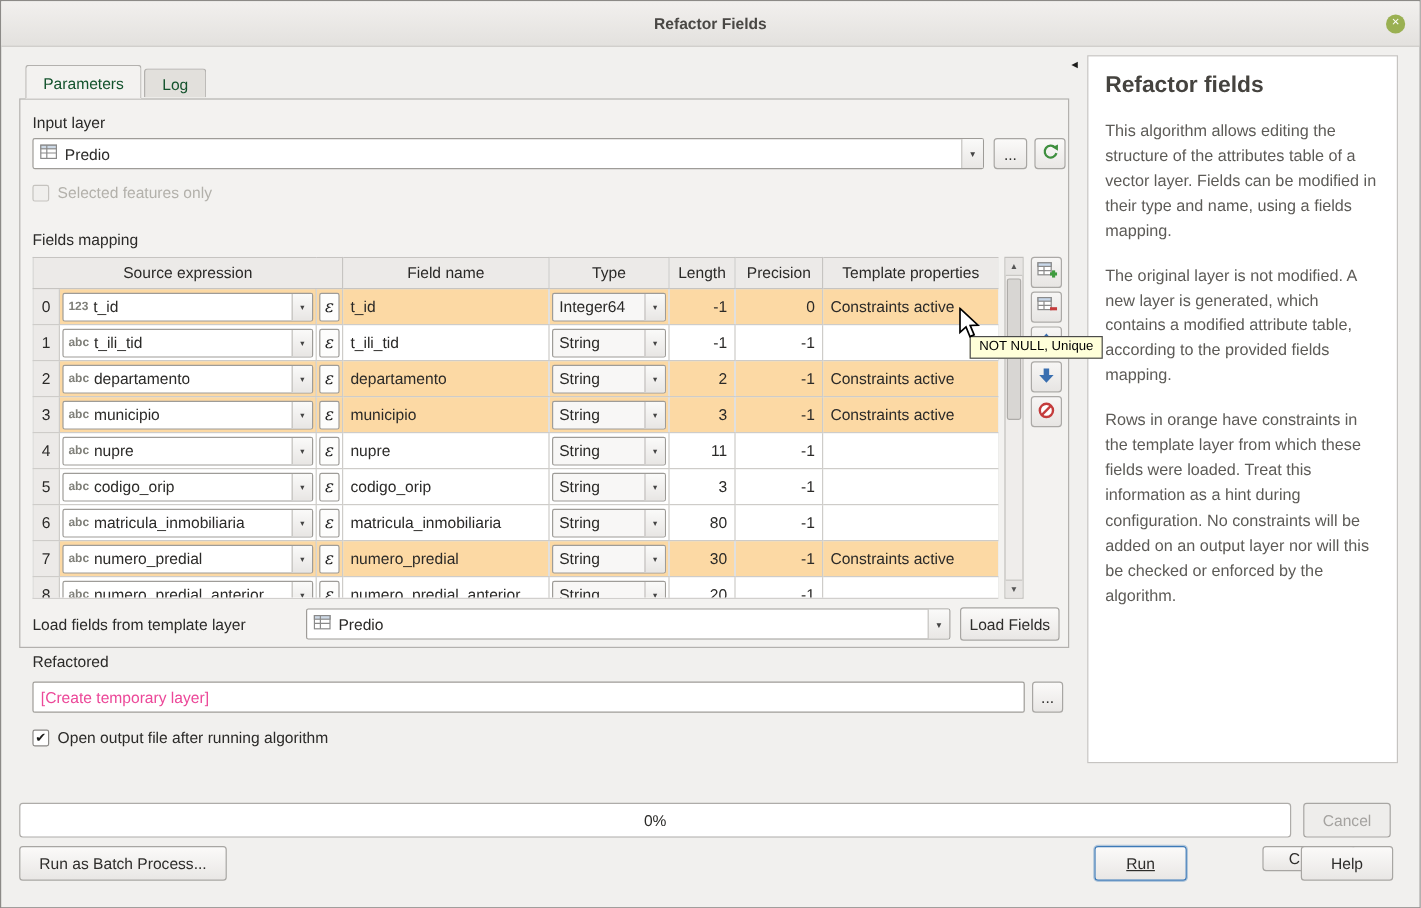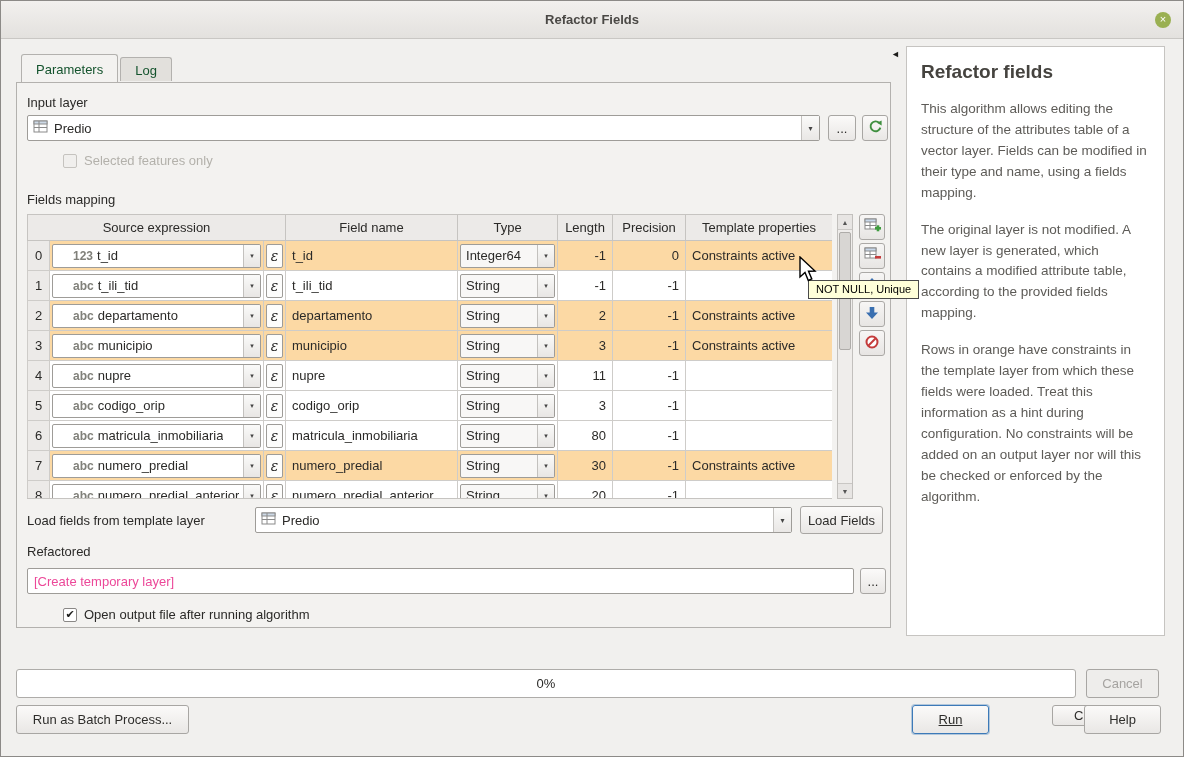--- a/index.html
+++ b/index.html
@@ -15,58 +15,58 @@
   .close-btn { position: absolute; right: 12px; top: 11px; width: 16px; height: 16px;
                border-radius: 50%; background: #9ab052; color: #fff; font-size: 11px;
                line-height: 15px; text-align: center; cursor: pointer; }
 
   
   .tabs { position: absolute; left: 20px; top: 53px; display: flex; align-items: flex-end; z-index: 3; }
   .tab { padding: 5px 14px; background: #e2e0dc; border: 1px solid #b3b1ae; border-bottom: none;
          border-radius: 3px 3px 0 0; color: #14532d; margin-right: 2px; height: 24px; }
   .tab.active { background: #f3f2f0; height: 28px; padding-top: 7px; margin-bottom: -1px; }
 
-  .pane { position: absolute; left: 15px; top: 81px; width: 875px; height: 546px;
+  .pane { position: absolute; left: 15px; top: 81px; width: 875px; height: 458px;
           border: 1px solid #b3b1ae; background: #f3f2f0; }
 
   .lbl { position: absolute; font-size: 13px; color: #2b2a28; }
 
   
   .combo { position: absolute; height: 26px; background: #fff; border: 1px solid #9e9c98;
            border-radius: 2px; display: flex; align-items: center; padding-left: 5px; gap: 6px; }
   .combo .dd-seg { margin-left: auto; width: 18px; align-self: stretch; border-left: 1px solid #c3c1be;
                    display: flex; align-items: center; justify-content: center; font-size: 8px; color: #444;
                    background: linear-gradient(#fafaf9, #e9e7e5); }
   .btn { position: absolute; background: linear-gradient(#fbfaf9, #e9e7e5); border: 1px solid #a8a6a3;
          border-radius: 3px; font-size: 13px; color: #2e2d2b; display: flex; align-items: center;
          justify-content: center; cursor: pointer; font-family: "Liberation Sans", sans-serif; }
   .btn.disabled { color: #a5a3a0; background: #eeedeb; cursor: default; }
   .btn.default { border: 1px solid #3d7ab8; box-shadow: 0 0 0 1px rgba(61,122,184,.35); text-decoration: underline; }
 
-  .checkbox { position: absolute; display: flex; align-items: center; gap: 7px; margin-left: 36px; }
+  .checkbox { position: absolute; display: flex; align-items: center; gap: 7px; }
   .cb-box { width: 14px; height: 14px; background: #fff; border: 1px solid #8a8886; border-radius: 2px;
             display: flex; align-items: center; justify-content: center; font-size: 11px; color: #1c1c1a; }
   .checkbox.disabled { color: #b3b1ab; }
   .checkbox.disabled .cb-box { border-color: #c5c3bf; background: #f0efed; }
 
   
   .table-wrap { position: absolute; left: 10px; top: 131px; width: 805px; height: 285px;
                 overflow: hidden; background: #fff; border-bottom: 1px solid #c6c4c1; }
   table { width: 805px; border-collapse: collapse; table-layout: fixed; }
   th { background: #eceae8; border: 1px solid #c6c4c1; font-weight: normal; font-size: 13px;
        height: 26px; text-align: center; overflow: hidden; white-space: nowrap; }
   td { border: 1px solid #ceccc9; height: 30px; font-size: 13px; background: #fff;
        overflow: hidden; white-space: nowrap; }
   tr.hl td { background: #fcd9a4; }
   td.idx { background: #eceae8; text-align: center; }
   tr.hl td.idx { background: #eceae8; }
   td.src-cell, td.eps-cell, td.type-cell { padding: 2px; }
   .src-widget { height: 24px; background: #fff; border: 1px solid #9e9c98; border-radius: 2px;
                 display: flex; align-items: center; padding-left: 4px; gap: 4px; overflow: hidden; }
-  .prefix { font-size: 12px; font-weight: bold; color: #80807a; flex: none; margin-left: 16px; }
+  .prefix { font-size: 10px; font-weight: bold; color: #80807a; flex: none; }
   .src-text { overflow: hidden; }
   .dd-arrow { margin-left: auto; width: 17px; align-self: stretch; border-left: 1px solid #c3c1be;
               display: flex; align-items: center; justify-content: center; font-size: 7px; color: #444;
               background: linear-gradient(#fafaf9, #e8e6e4); flex: none; }
   .eps-btn { width: 100%; height: 24px; background: #fdfdfc; border: 1px solid #9e9c98; border-radius: 2px;
              display: flex; align-items: center; justify-content: center; font-size: 14px;
              font-family: "DejaVu Serif", serif; font-style: italic; color: #222; }
   td.name-cell { padding-left: 6px; text-align: left; }
   .type-combo { height: 24px; background: #f8f7f6; border: 1px solid #9e9c98; border-radius: 2px;
                 display: flex; align-items: center; padding-left: 5px; overflow: hidden; }

